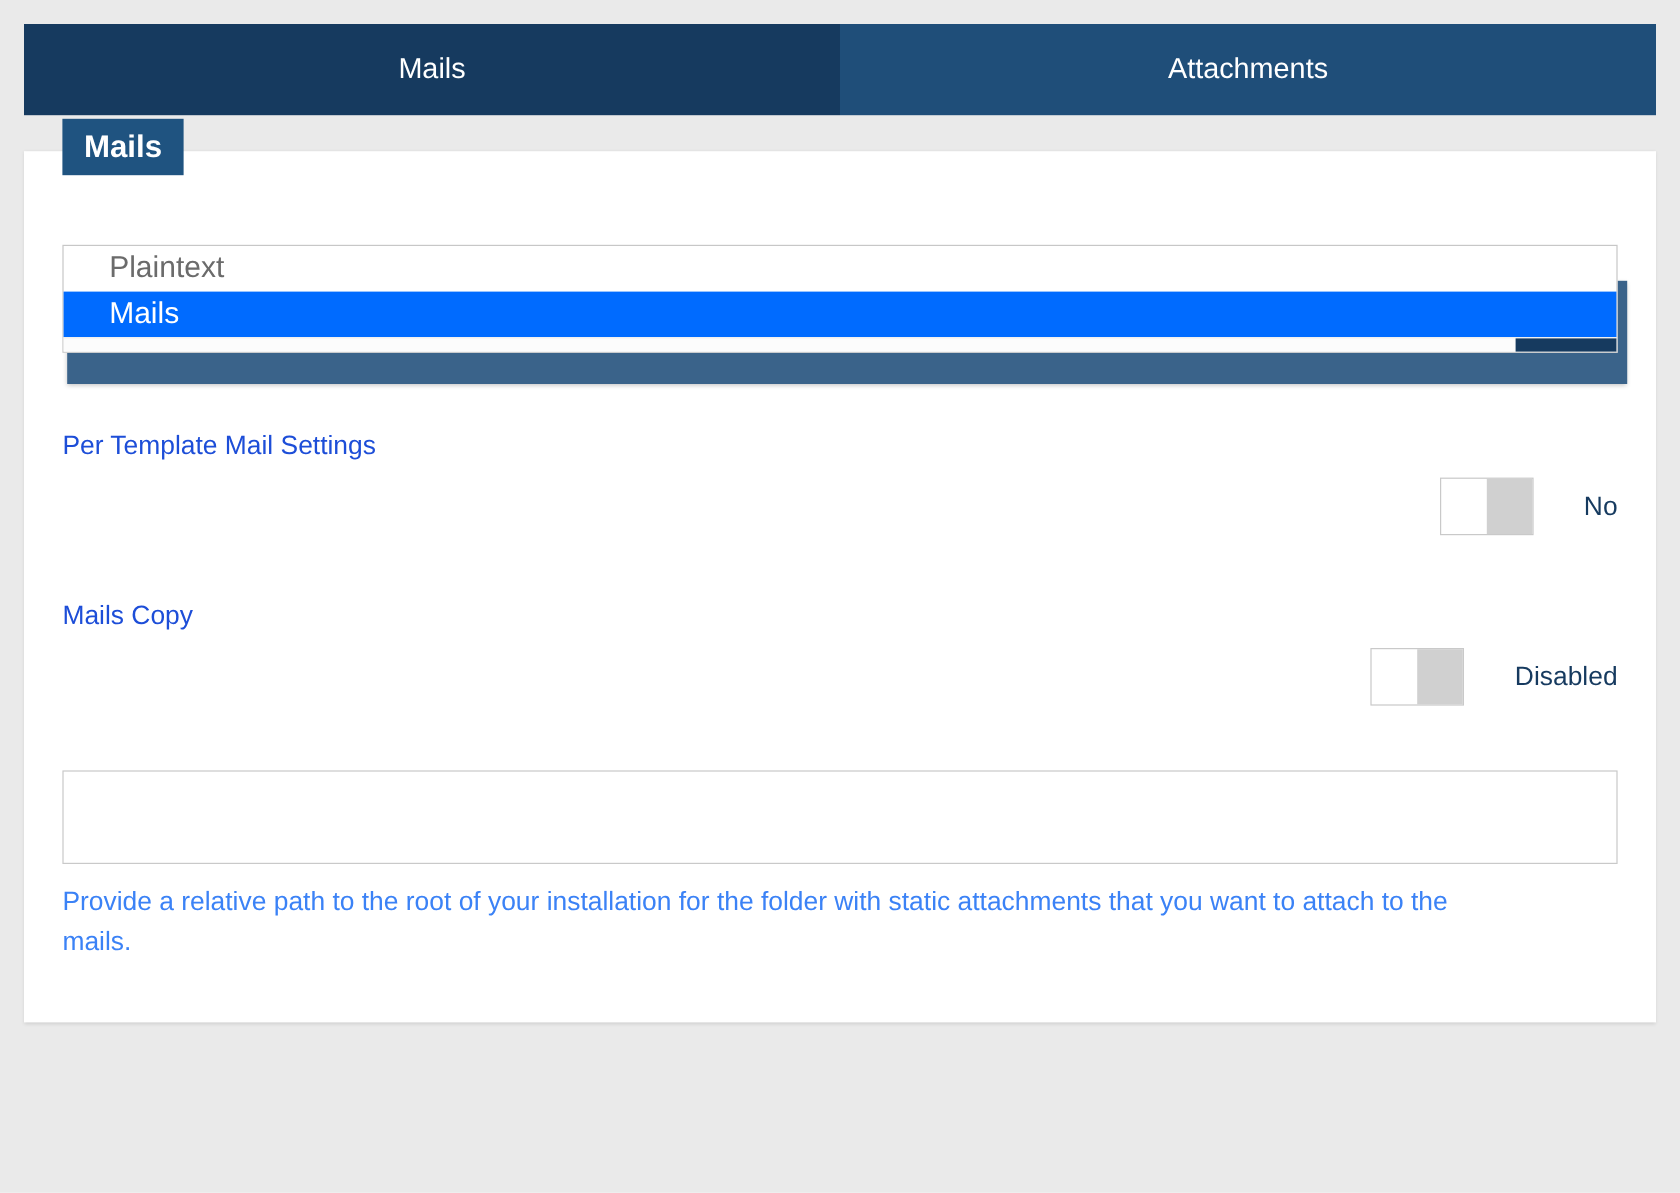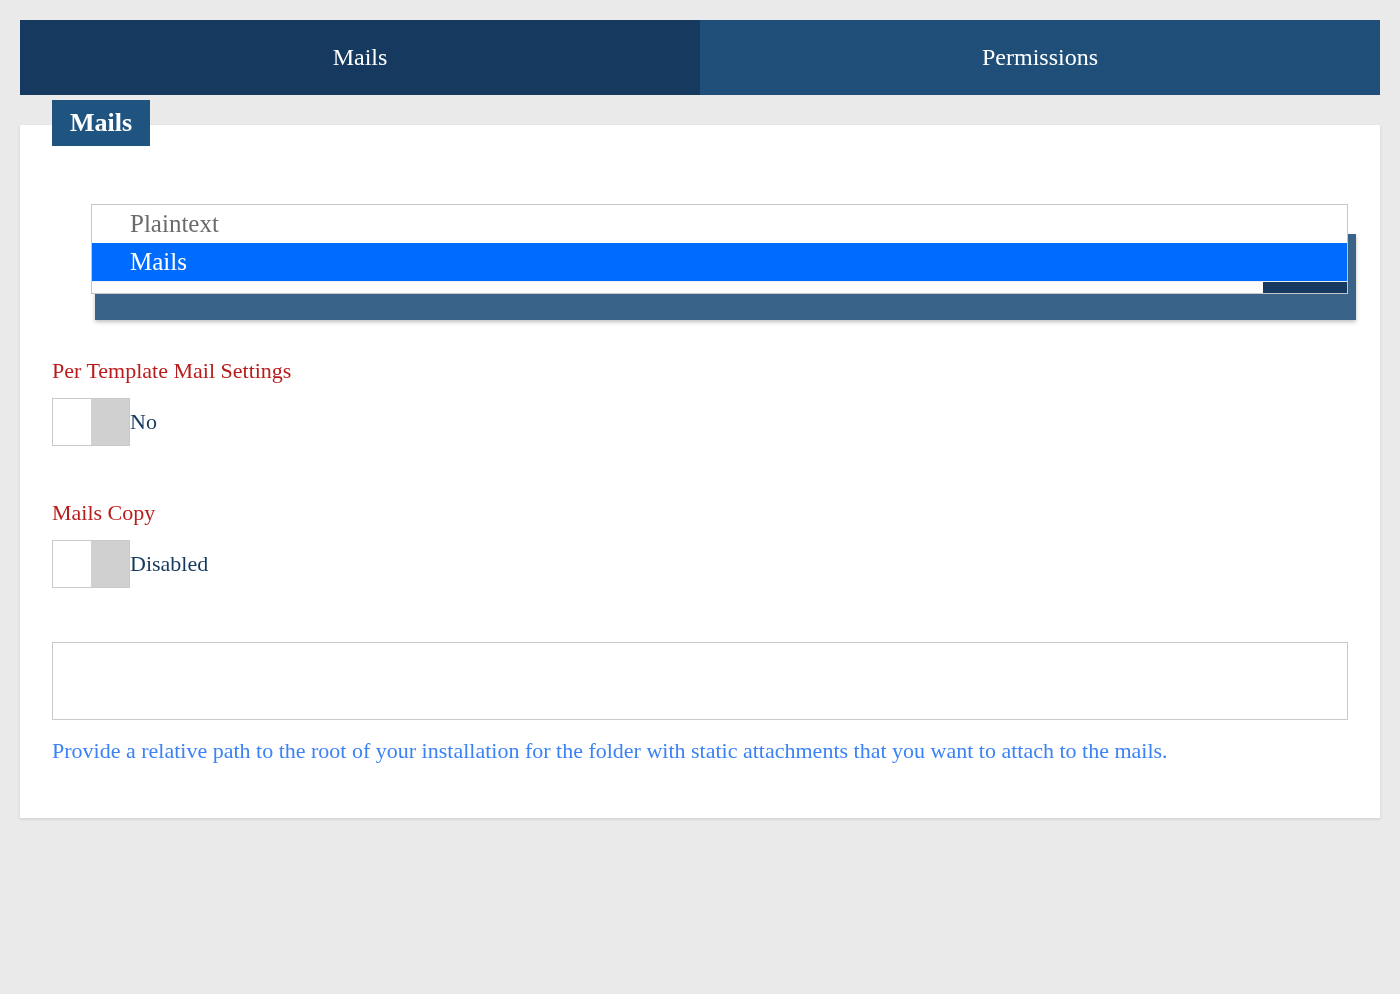--- a/index.html
+++ b/index.html
@@ -1,15 +1,15 @@
 <!DOCTYPE html>
 <html><head>
   <meta charset="utf-8">
   <style>
-    * { margin: 0; padding: 0; box-sizing: border-box; font-family: Liberation Serif, serif; }
+    * { margin: 0; padding: 0; box-sizing: border-box; }
     body {
       font-family: -apple-system, BlinkMacSystemFont, "Segoe UI", Helvetica, Arial, sans-serif;
       background: #eaeaea;
       width: 1400px;
       height: 994px;
       padding: 0;
     }
     .page-wrap {
       padding: 0 20px;
     }
@@ -51,21 +51,20 @@
       margin-top: -22px;
       position: relative;
       top: -8px;
     }
     .panel-body {
       padding: 50px 32px 0 32px;
     }
     .dropdown-wrap {
       position: relative;
       margin-bottom: 64px;
-      margin-left: 39px;
     }
     
     .dropdown-under {
       position: absolute;
       left: 4px;
       right: -8px;
       top: 30px;
       height: 86px;
       background: #3a638a;
       box-shadow: 0 2px 4px rgba(0,0,0,.25);
@@ -109,26 +108,28 @@
       top: 0;
       bottom: 0;
       width: 84px;
       background: #163a5f;
     }
     .field {
       margin-bottom: 54px;
     }
     .field-label {
       font-size: 22px;
-      color: #b91c1c;
+      color: #1d4ed8;
       margin-bottom: 14px;
     }
     .toggle-row {
       display: flex;
       align-items: center;
+      gap: 42px;
+      justify-content: flex-end;
     }
     .toggle {
       width: 78px;
       height: 48px;
       border: 1px solid #c9c9c9;
       background: #fff;
       display: flex;
       cursor: pointer;
     }
     .toggle-knob-off {
@@ -159,21 +160,21 @@
     }
     .field:last-child { margin-bottom: 0; }
   </style>
 </head>
 <body>
 
 <div class="page-wrap">
 
   <div class="tabs">
     <div class="tab tab-active">Mails</div>
-    <div class="tab tab-inactive">Permissions</div>
+    <div class="tab tab-inactive">Attachments</div>
   </div>
 
   <div class="panel">
     <div class="panel-header">Mails</div>
 
     <div class="panel-body">
 
       <div class="dropdown-wrap">
         <div class="dropdown-under"></div>
         <div class="dropdown">

